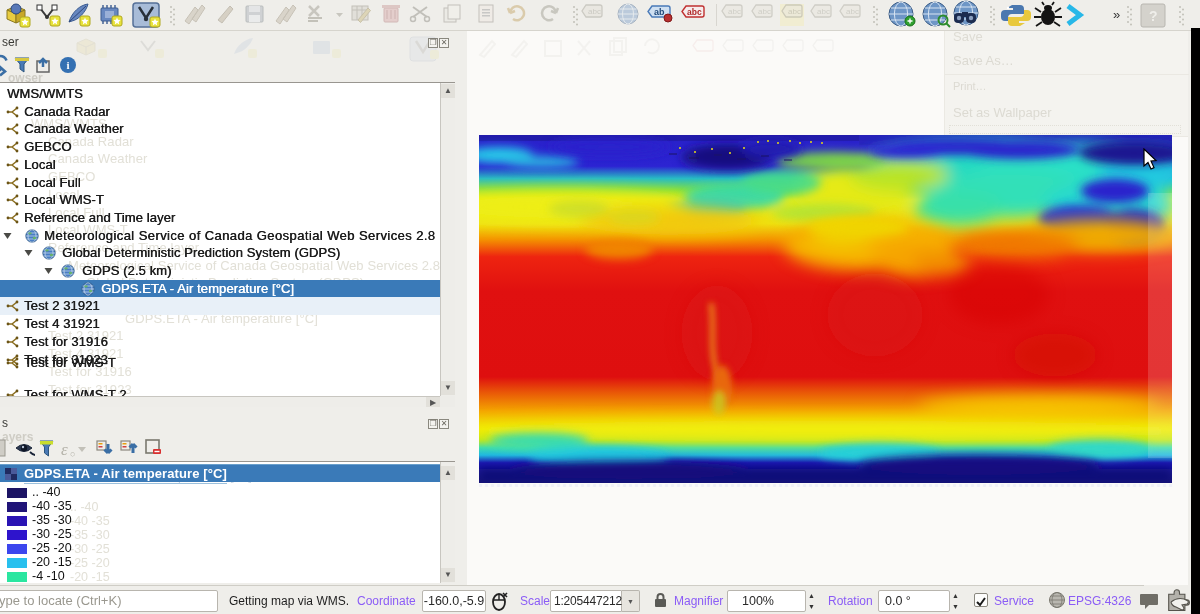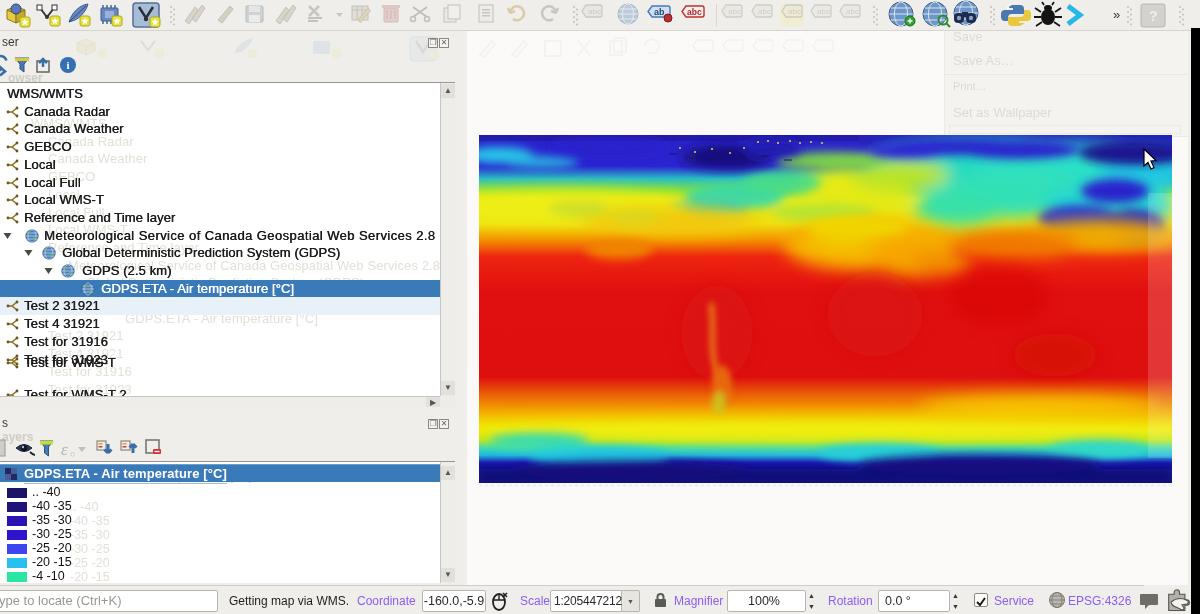--- a/index.html
+++ b/index.html
@@ -748,21 +748,21 @@
       <path d="M12,2 l4,4 M16,2 l-4,4" stroke="#222" stroke-width="1.6"></path>
     </svg>
   <div class="sblabel" style="left:520px;top:8px;">Scale</div>
   <div class="input" style="left:550px;top:4px;width:72px;height:22px;line-height:20px;padding-left:3px;font-size:12px;letter-spacing:-0.2px;border-radius:2px 0 0 2px;">1:205447212</div>
   <div class="abs" style="left:622px;top:4px;width:18px;height:22px;background:#e7e5df;border:1px solid #b8b5ae;border-left:none;border-radius:0 2px 2px 0;color:#555;font-size:7px;text-align:center;line-height:22px;">▼</div>
   <svg class="abs" style="left:653px;top:6px" width="15" height="17" viewBox="0 0 15 17">
       <rect x="2" y="7" width="11" height="8" rx="1" fill="#5a5a56"></rect>
       <path d="M4.5,7 v-2 a3,3 0 0 1 6,0 v2" stroke="#5a5a56" stroke-width="2" fill="none"></path>
     </svg>
   <div class="sblabel" style="left:674px;top:8px;">Magnifier</div>
-  <div class="input" style="left:727px;top:4px;width:79px;height:22px;line-height:20px;padding-left:20px;font-size:12.5px;">100%</div>
+  <div class="input" style="left:727px;top:4px;width:79px;height:22px;line-height:20px;padding-left:14px;font-size:12.5px;">100%</div>
   <div class="abs" style="left:806px;top:4px;width:14px;height:22px;">
       <span style="position:absolute;top:2px;left:2px;font-size:7px;color:#333;">▲</span>
       <span style="position:absolute;bottom:2px;left:2px;font-size:7px;color:#333;">▼</span>
     </div>
   <div class="sblabel" style="left:828px;top:8px;">Rotation</div>
   <div class="input" style="left:878px;top:4px;width:72px;height:22px;line-height:20px;padding-left:6px;font-size:12.5px;">0.0 °</div>
   <div class="abs" style="left:950px;top:4px;width:14px;height:22px;">
       <span style="position:absolute;top:2px;left:2px;font-size:7px;color:#333;">▲</span>
       <span style="position:absolute;bottom:2px;left:2px;font-size:7px;color:#333;">▼</span>
     </div>

